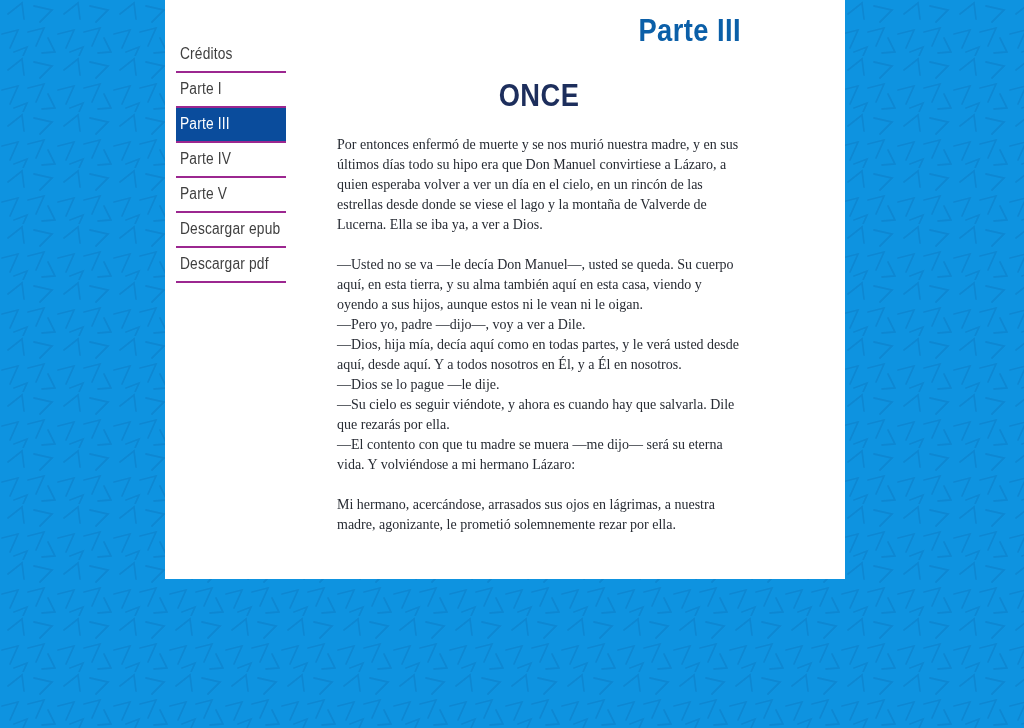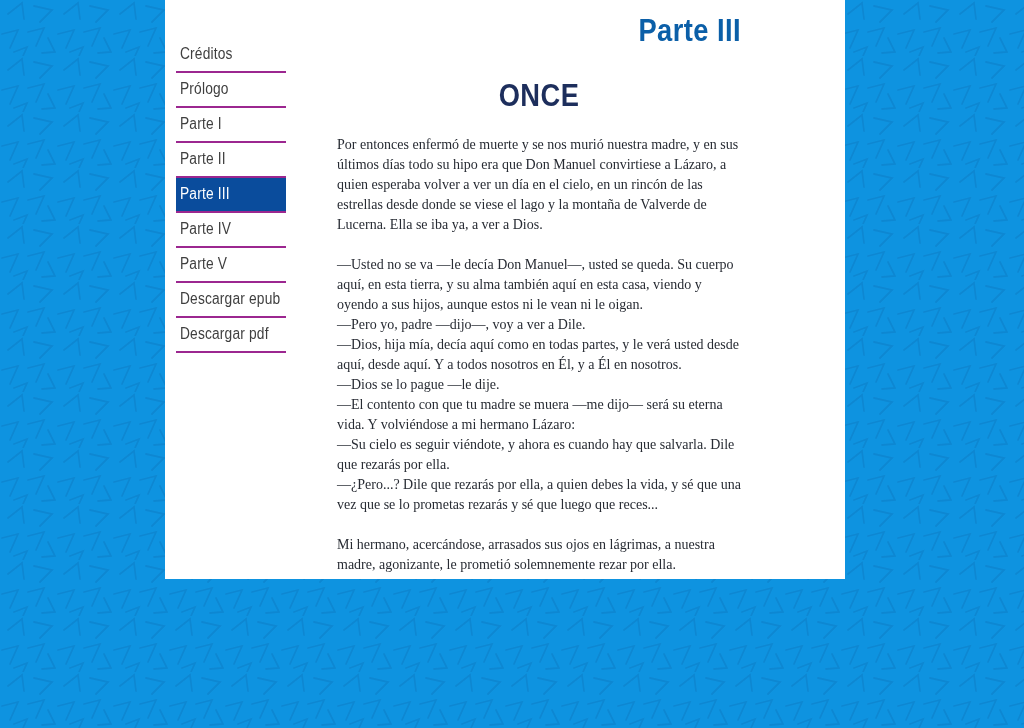--- a/index.html
+++ b/index.html
@@ -119,45 +119,42 @@
       </pattern>
     </defs>
     <rect width="1024" height="728" fill="#0e93e0"></rect>
     <rect width="1024" height="728" fill="url(#tripat)"></rect>
   </svg>
 
   <div class="panel">
 
     <nav class="sidebar">
         <a class="nav-item"><span class="lbl">Créditos</span></a>
-        <a class="nav-item"><span class="lbl">Prólogo</span></a>
         <a class="nav-item"><span class="lbl">Parte I</span></a>
-        <a class="nav-item"><span class="lbl">Parte II</span></a>
         <a class="nav-item active"><span class="lbl">Parte III</span></a>
         <a class="nav-item"><span class="lbl">Parte IV</span></a>
         <a class="nav-item"><span class="lbl">Parte V</span></a>
         <a class="nav-item"><span class="lbl">Descargar epub</span></a>
         <a class="nav-item"><span class="lbl">Descargar pdf</span></a>
       </nav>
 
     <main class="content">
       <h1 class="part-title">Parte III</h1>
       <h2 class="chapter-title">ONCE</h2>
       <div class="body-text">
           <div class="block">
             <p>Por entonces enfermó de muerte y se nos murió nuestra madre, y en sus últimos días todo su hipo era que Don Manuel convirtiese a Lázaro, a quien esperaba volver a ver un día en el cielo, en un rincón de las estrellas desde donde se viese el lago y la montaña de Valverde de Lucerna. Ella se iba ya, a ver a Dios.</p>
           </div>
           <div class="block">
             <p>—Usted no se va —le decía Don Manuel—, usted se queda. Su cuerpo aquí, en esta tierra, y su alma también aquí en esta casa, viendo y oyendo a sus hijos, aunque estos ni le vean ni le oigan.</p>
             <p>—Pero yo, padre —dijo—, voy a ver a Dile.</p>
             <p>—Dios, hija mía, decía aquí como en todas partes, y le verá usted desde aquí, desde aquí. Y a todos nosotros en Él, y a Él en nosotros.</p>
             <p>—Dios se lo pague —le dije.</p>
+            <p>—Su cielo es seguir viéndote, y ahora es cuando hay que salvarla. Dile que rezarás por ella.</p>
             <p>—El contento con que tu madre se muera —me dijo— será su eterna vida. Y volviéndose a mi hermano Lázaro:</p>
-            <p>—Su cielo es seguir viéndote, y ahora es cuando hay que salvarla. Dile que rezarás por ella.</p>
-            <p>—¿Pero...? Dile que rezarás por ella, a quien debes la vida, y sé que una vez que se lo prometas rezarás y sé que luego que reces...</p>
           </div>
           <div class="block">
             <p>Mi hermano, acercándose, arrasados sus ojos en lágrimas, a nuestra madre, agonizante, le prometió solemnemente rezar por ella.</p>
           </div>
         </div>
     </main>
 
   </div>
 </div>
 

